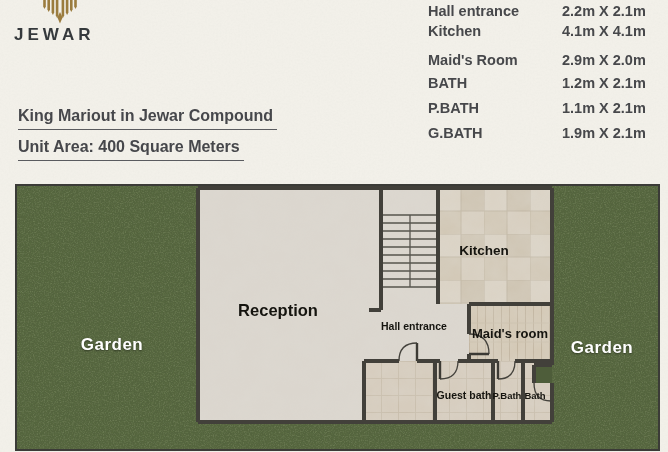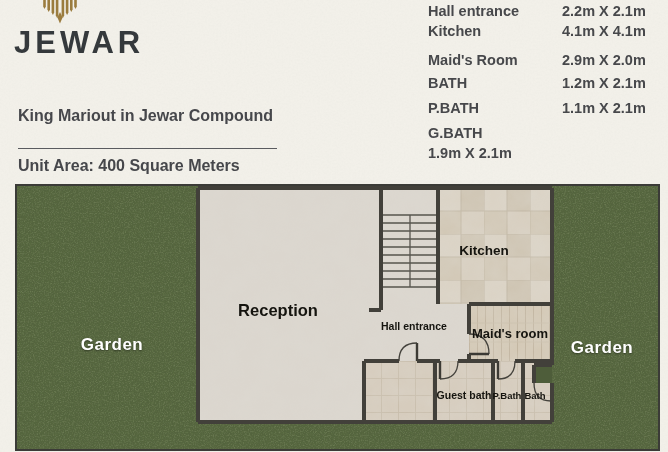--- a/index.html
+++ b/index.html
@@ -2,37 +2,37 @@
 <html><head>
 <meta charset="utf-8">
 <style>
   html,body{margin:0;padding:0;}
   body{font-family:"Liberation Sans","DejaVu Sans",sans-serif;}
   .page{position:relative;width:668px;height:452px;background:#f3f1ea;overflow:hidden;}
   .paper-grain{position:absolute;left:0;top:0;width:668px;height:452px;pointer-events:none;}
 
   
   .logo-mark{position:absolute;left:42px;top:0;width:36px;height:24px;}
-  .brand-name{position:absolute;left:14px;top:25px;width:96px;text-align:center;
-    font-size:31px;font-weight:700;letter-spacing:4px;color:#35393c;}
+  .brand-name{position:absolute;left:14px;top:25px;width:96px;text-align:left;
+    font-size:17px;font-weight:700;letter-spacing:4px;color:#35393c;}
 
   
   .titles{position:absolute;left:18px;top:107px;}
   .title-line{display:table;font-size:16px;font-weight:700;color:#46474b;
-    padding:0 4px 23px 0;border-bottom:1.5px solid #5a5b5f;margin-bottom:8px;white-space:nowrap;}
+    padding:0 4px 4px 0;border-bottom:1.5px solid #5a5b5f;margin-bottom:8px;white-space:nowrap;}
 
   
   .dims{position:absolute;left:428px;top:1px;}
   .dims-row{display:flex;height:20px;line-height:20px;font-size:14.5px;font-weight:700;color:#47484b;}
   .dims-room{width:134px;}
   .dims-size{width:100px;}
   .dims-row.r3{margin-top:9px;}
   .dims-row.r4{margin-top:3px;}
   .dims-row.r5{margin-top:5px;}
-  .dims-row.r6{margin-top:5px;flex-direction:column;}
+  .dims-row.r6{margin-top:5px;}
 
   
   .plan{position:absolute;left:15px;top:184px;width:641px;height:263px;
     border:2px solid #3b3b37;box-sizing:content-box;background:#53623e;}
   .plan svg{display:block;}
   .plan-label{position:absolute;font-weight:700;color:#15140f;text-align:center;white-space:nowrap;}
   .garden-label{color:#ffffff;font-size:17px;letter-spacing:0.5px;
     text-shadow:0 1px 2px rgba(0,0,0,0.45);}
   .lbl-reception{left:201px;top:115px;width:120px;font-size:16.5px;}
   .lbl-kitchen{left:407px;top:57px;width:120px;font-size:13.5px;}

